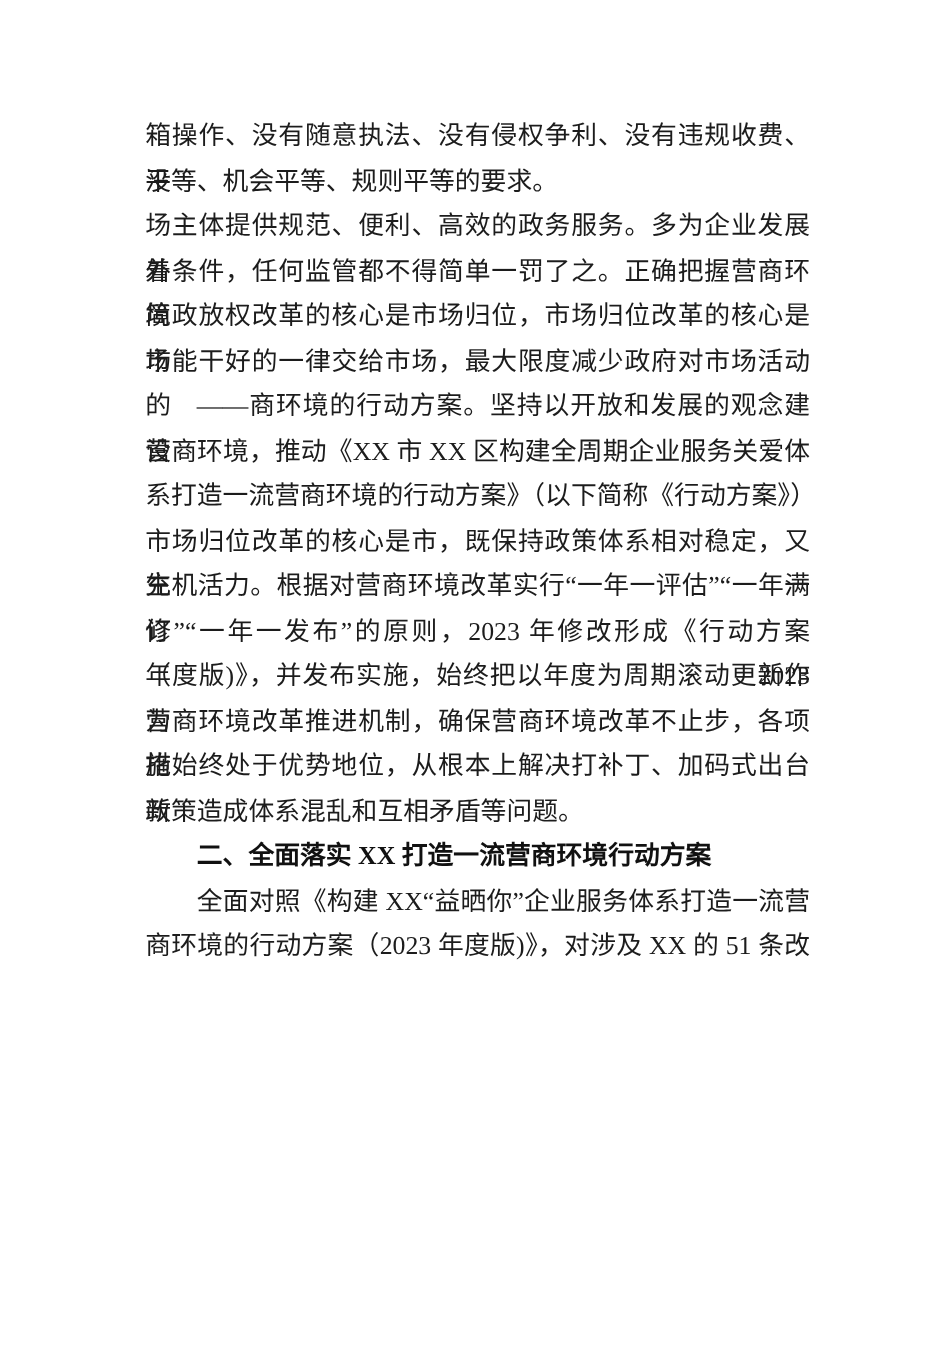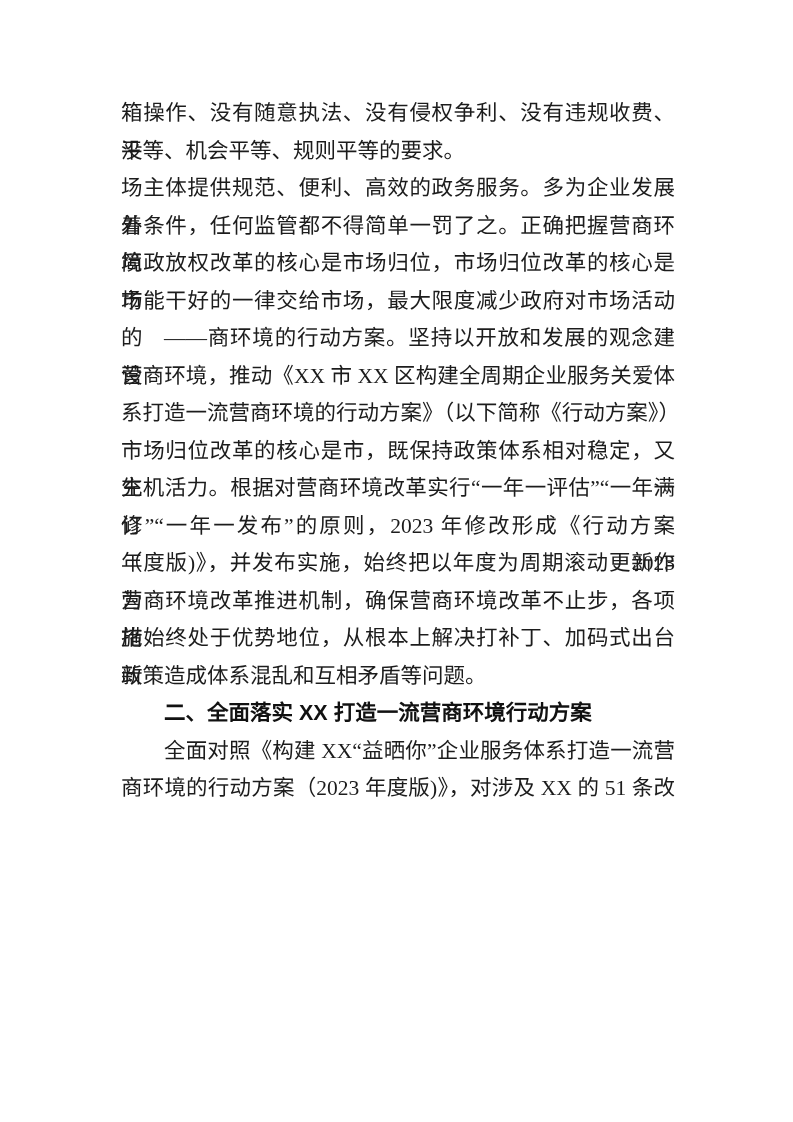--- a/index.html
+++ b/index.html
@@ -36,21 +36,21 @@
     text-align-last: justify;
   }
   .line.paragraph-end {
     text-align: center;
     text-align-last: left;
   }
   .line.indent {
     text-indent: 43px;
   }
   .line.heading {
-    font-family: Liberation Sans, sans-serif;
+    font-family: Liberation Serif, serif;
     font-weight: bold;
     font-size: 21.5px;
     text-align: left;
     text-align-last: left;
     color: #111111;
   }
 </style>
 </head>
 <body>
 

